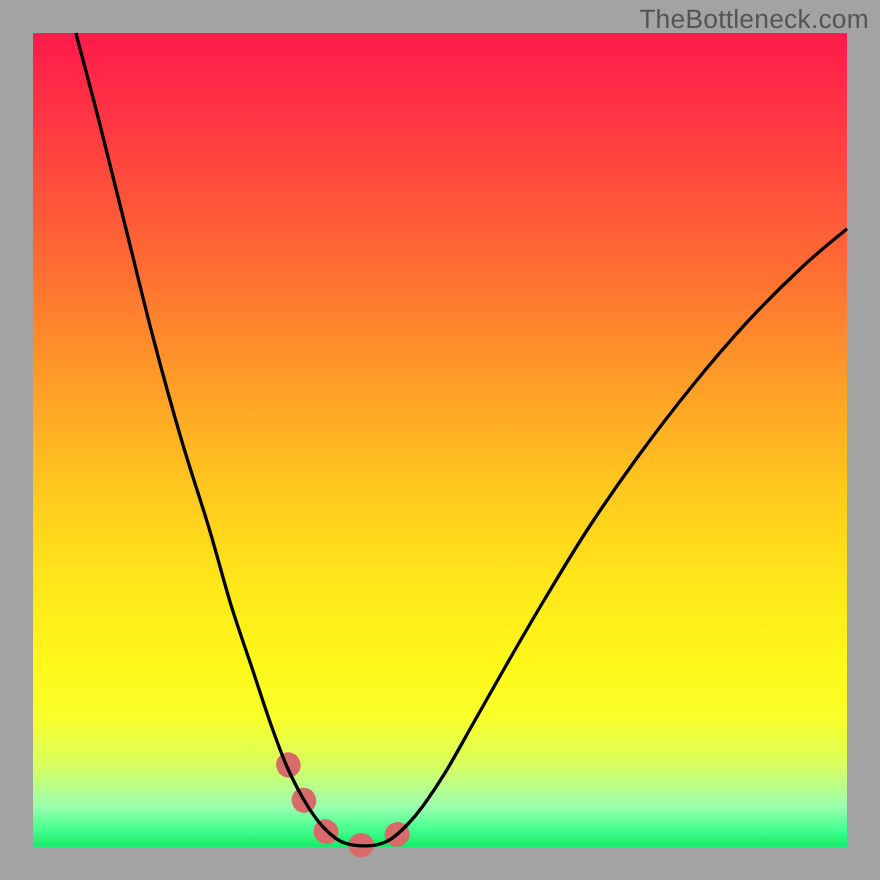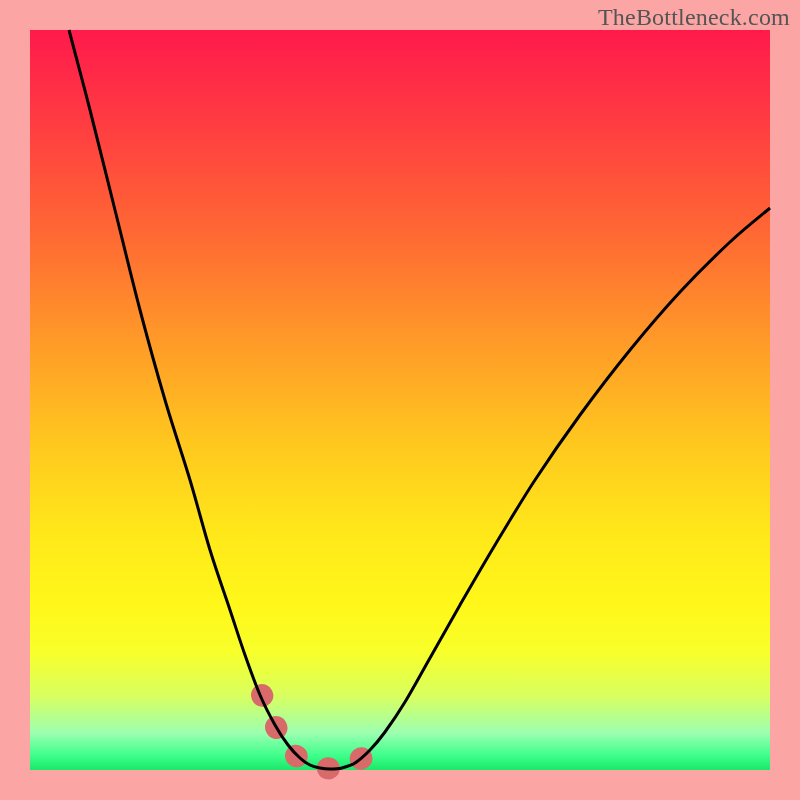--- a/index.html
+++ b/index.html
@@ -10,22 +10,21 @@
     background: #000;
     overflow: hidden;
     font-family: Arial, Helvetica, sans-serif;
   }
   .frame {
     position: absolute;
     left: 0;
     top: 0;
     width: 800px;
     height: 800px;
-    background: #fca5a5;
-    font-family: Liberation Serif, serif;
+    background: #a3a3a3;
   }
   .plot {
     position: absolute;
     left: 30px;
     top: 30px;
     width: 740px;
     height: 740px;
     background: linear-gradient(
       to bottom,
       #ff1a4b 0%,

